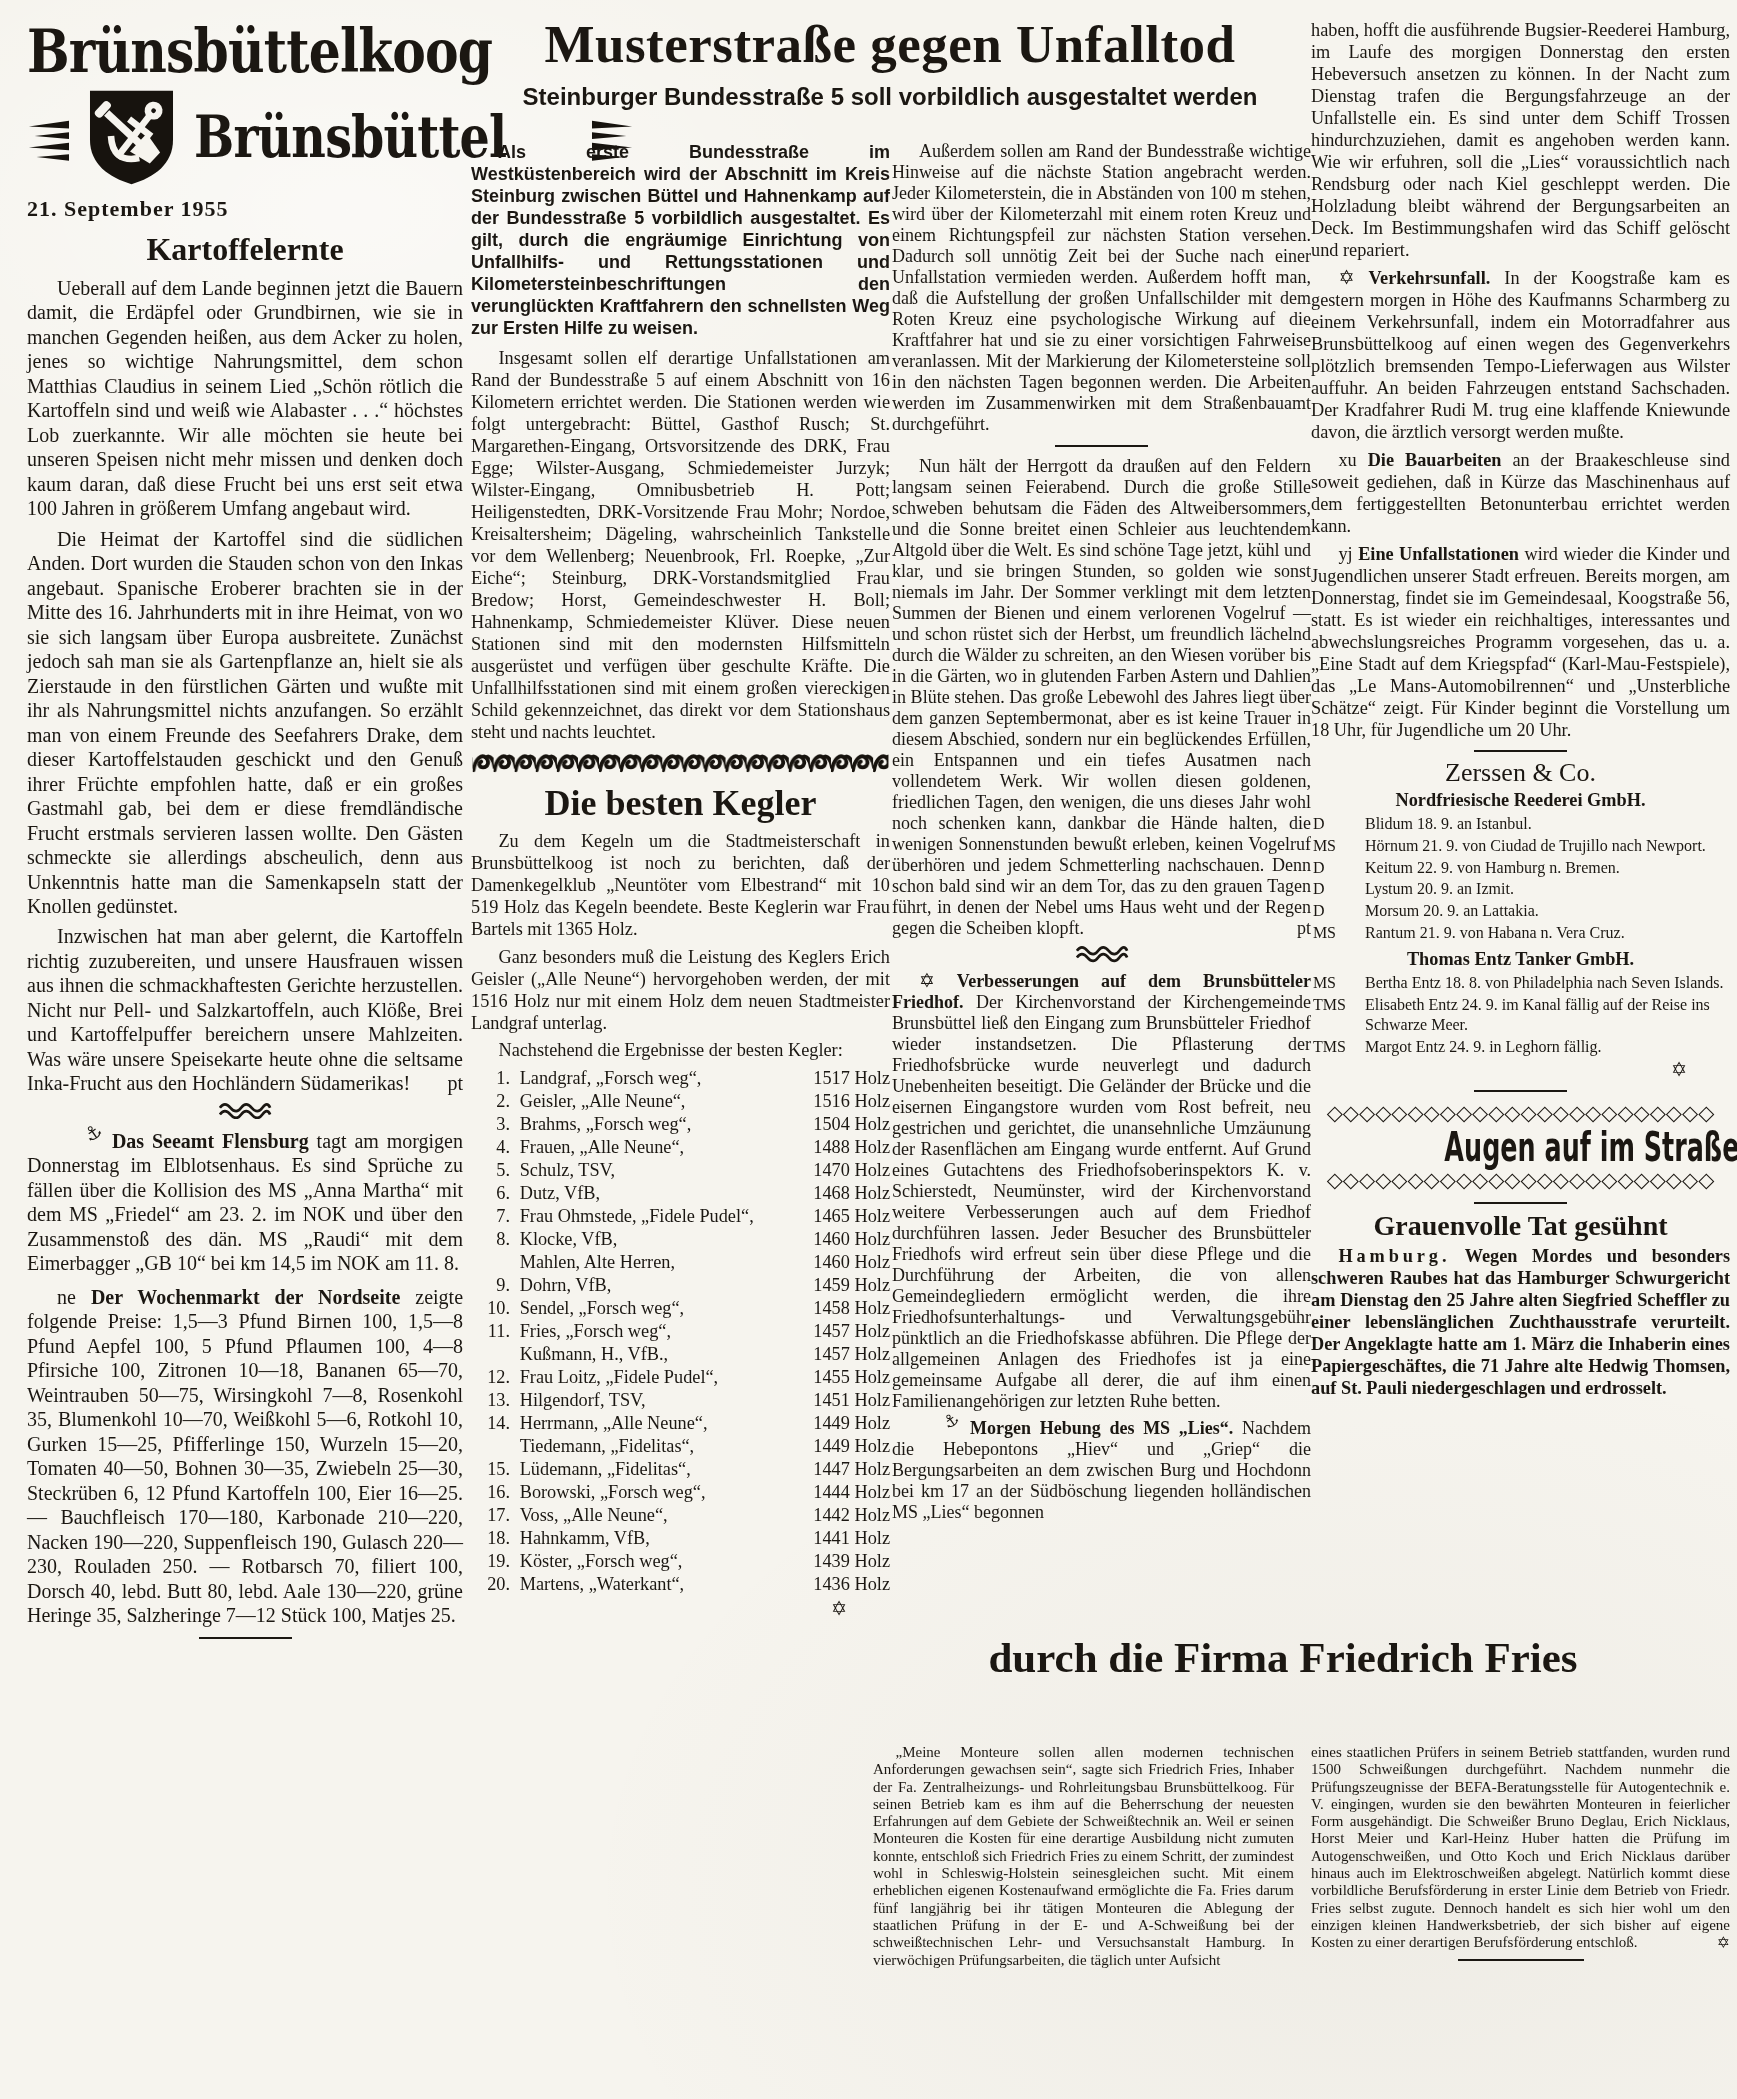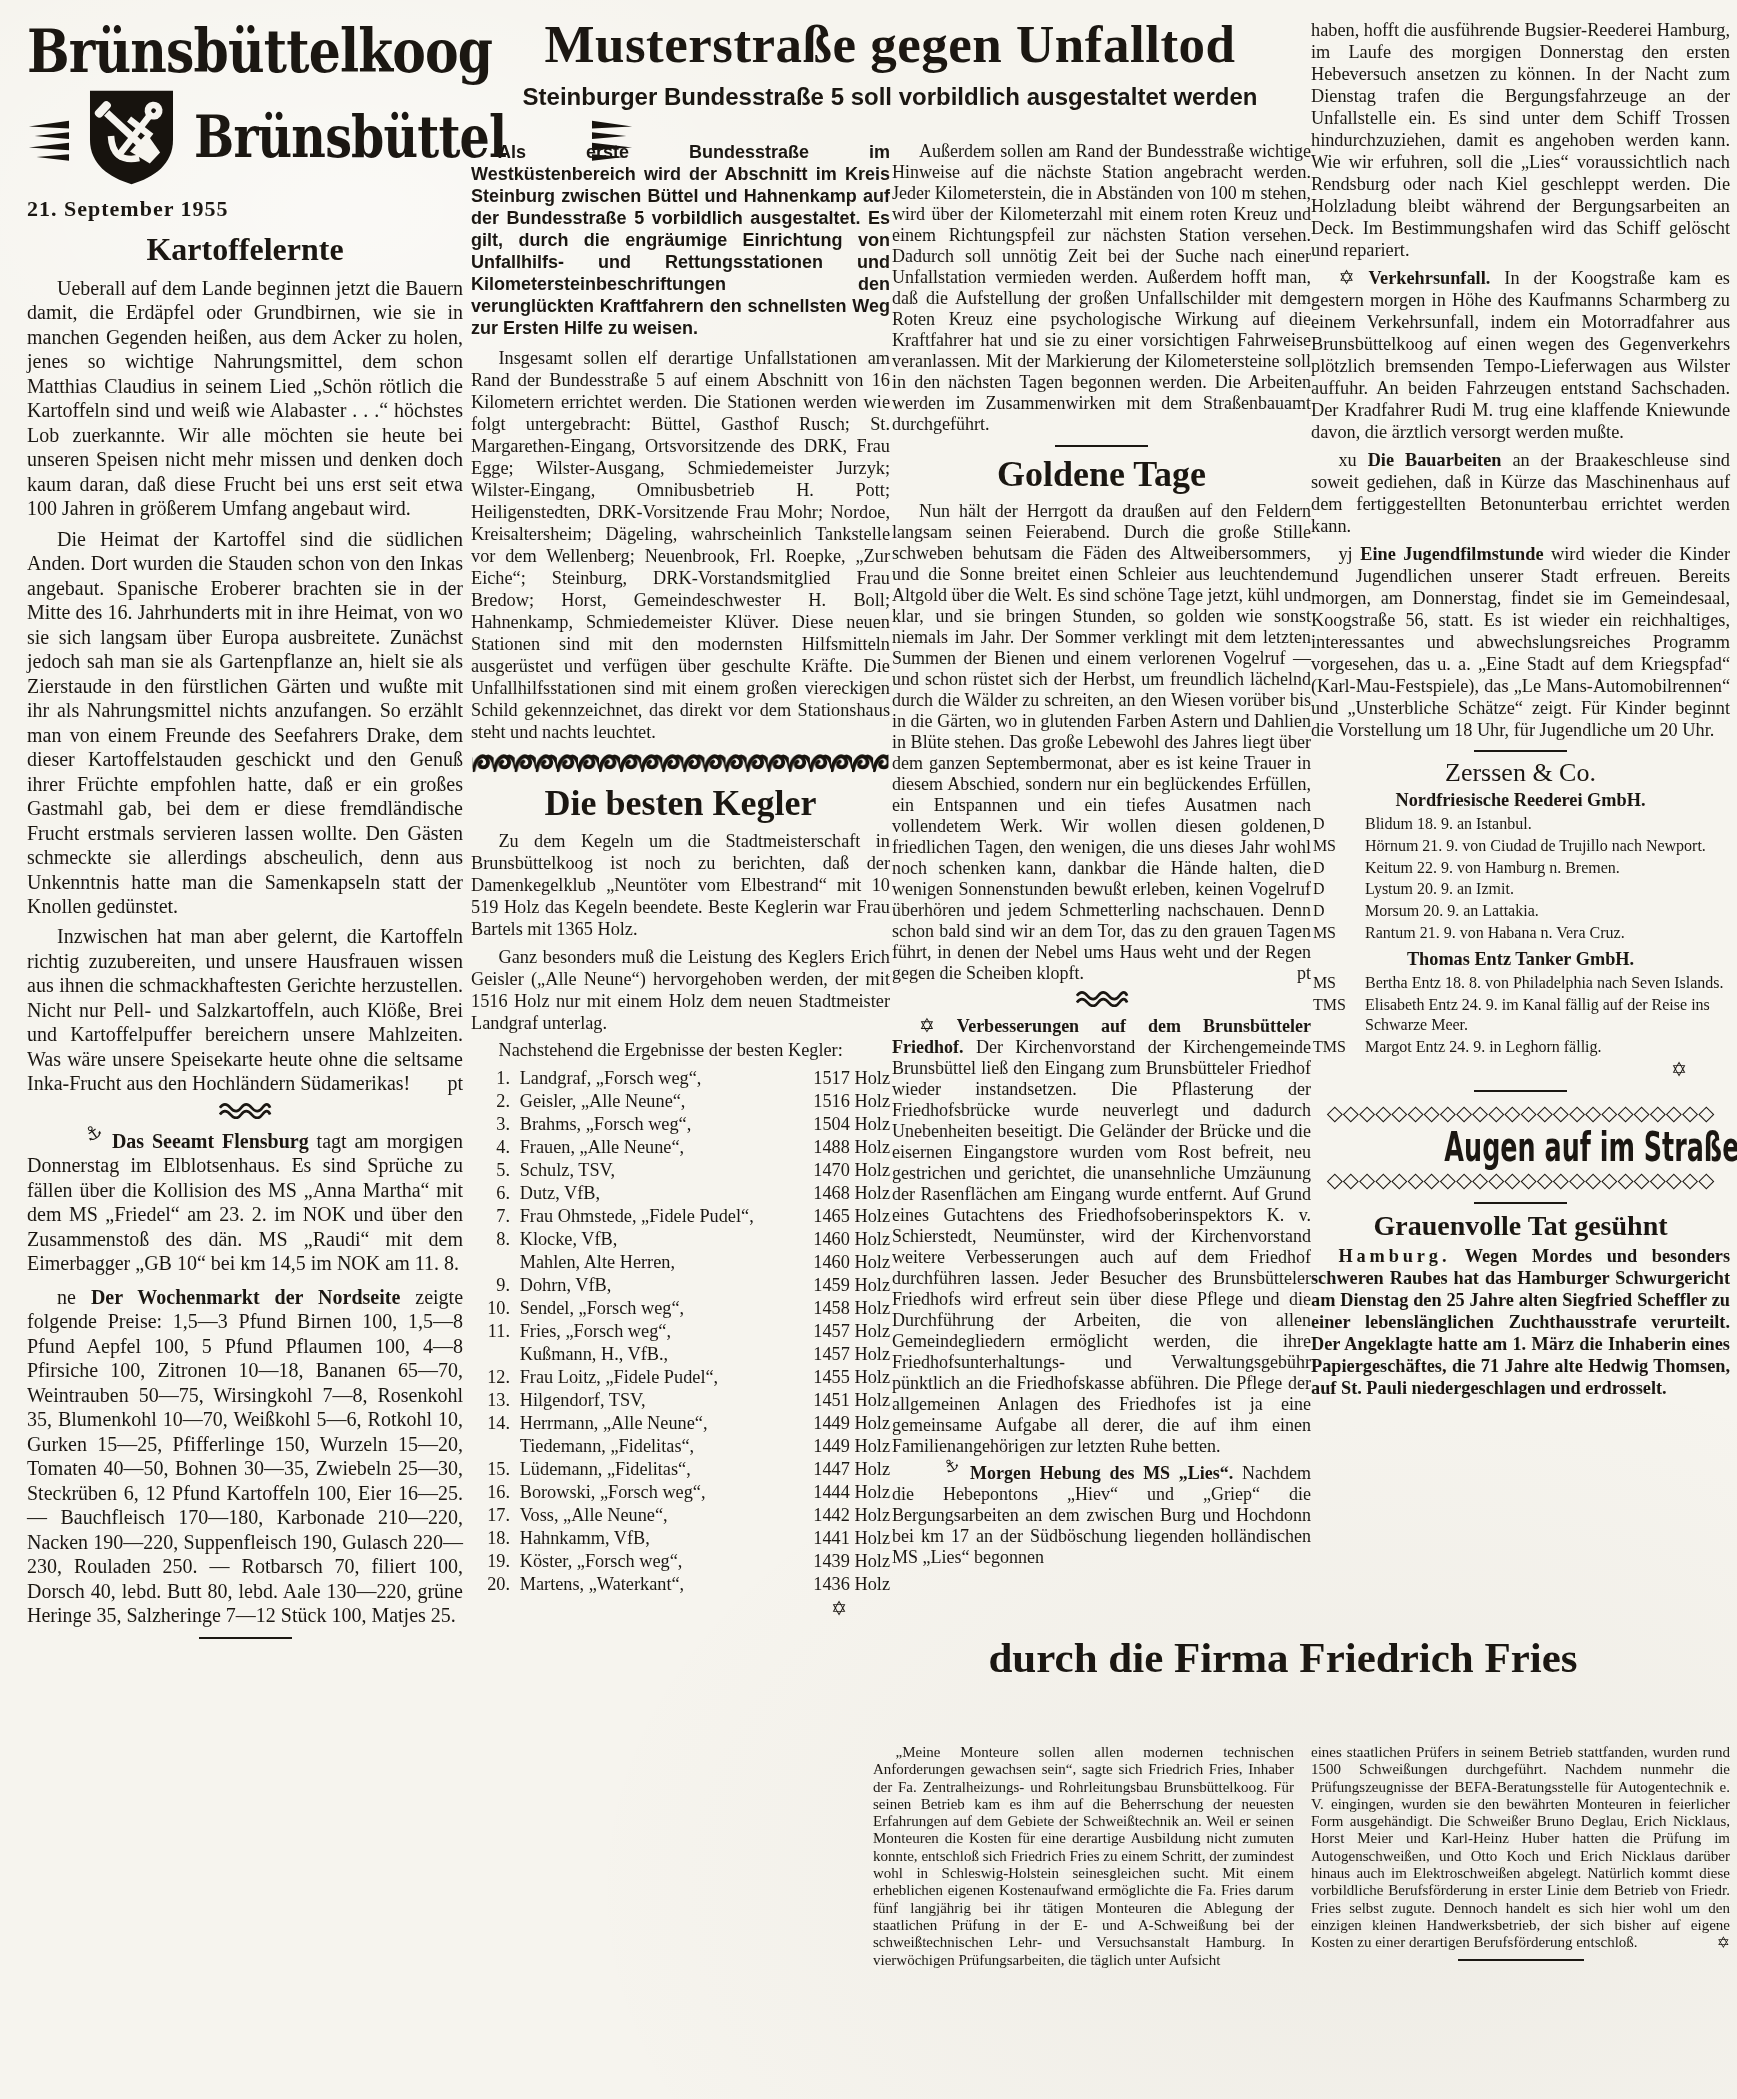--- a/index.html
+++ b/index.html
@@ -275,21 +275,20 @@
         <span class="kname">Martens, „Waterkant“,</span>
         <span class="kholz">1436 Holz</span>
       </div>
       </div>
     <div class="star-line"><span class="star-icon">✡</span></div>
   </div>
 
   <div class="col" id="col3">
     <p>Außerdem sollen am Rand der Bundesstraße wichtige Hinweise auf die nächste Station angebracht werden. Jeder Kilometerstein, die in Abständen von 100 m stehen, wird über der Kilometerzahl mit einem roten Kreuz und einem Richtungspfeil zur nächsten Station versehen. Dadurch soll unnötig Zeit bei der Suche nach einer Unfallstation vermieden werden. Außerdem hofft man, daß die Aufstellung der großen Unfallschilder mit dem Roten Kreuz eine psychologische Wirkung auf die Kraftfahrer hat und sie zu einer vorsichtigen Fahrweise veranlassen. Mit der Markierung der Kilometersteine soll in den nächsten Tagen begonnen werden. Die Arbeiten werden im Zusammenwirken mit dem Straßenbauamt durchgeführt.</p>
     <hr class="rule">
-    <div class="sec-title" style="font-size:36px">Goldene Tage</div>
     <p><span>Nun hält der Herrgott da draußen auf den Feldern langsam seinen Feierabend. Durch die große Stille schweben behutsam die Fäden des Altweibersommers, und die Sonne breitet einen Schleier aus leuchtendem Altgold über die Welt. Es sind schöne Tage jetzt, kühl und klar, und sie bringen Stunden, so golden wie sonst niemals im Jahr. Der Sommer verklingt mit dem letzten Summen der Bienen und einem verlorenen Vogelruf — und schon rüstet sich der Herbst, um freundlich lächelnd durch die Wälder zu schreiten, an den Wiesen vorüber bis in die Gärten, wo in glutenden Farben Astern und Dahlien in Blüte stehen. Das große Lebewohl des Jahres liegt über dem ganzen Septembermonat, aber es ist keine Trauer in diesem Abschied, sondern nur ein beglückendes Erfüllen, ein Entspannen und ein tiefes Ausatmen nach vollendetem Werk. Wir wollen diesen goldenen, friedlichen Tagen, den wenigen, die uns dieses Jahr wohl noch schenken kann, dankbar die Hände halten, die wenigen Sonnenstunden bewußt erleben, keinen Vogelruf überhören und jedem Schmetterling nachschauen. Denn schon bald sind wir an dem Tor, das zu den grauen Tagen führt, in denen der Nebel ums Haus weht und der Regen gegen die Scheiben klopft.</span> <span class="byline">pt</span></p>
 
     <svg class="squiggle" width="56" height="17.4" viewBox="0 0 58 18">
       <path d="M3 6 q5 -7 11 0 t11 0 t11 0 t11 0 t8 0" fill="none" stroke="#1b1712" stroke-width="2.8"></path>
       <path d="M3 13 q5 -7 11 0 t11 0 t11 0 t11 0 t8 0" fill="none" stroke="#1b1712" stroke-width="2.8"></path>
     </svg>
 
     <p style="margin-top:7.7px">
       <span class="star-icon">✡</span>
       <b class="inline-b">Verbesserungen auf dem Brunsbütteler Friedhof.</b>
@@ -309,21 +308,21 @@
       <b class="inline-b">Verkehrsunfall.</b>
       <span>In der Koogstraße kam es gestern morgen in Höhe des Kaufmanns Scharmberg zu einem Verkehrsunfall, indem ein Motorradfahrer aus Brunsbüttelkoog auf einen wegen des Gegenverkehrs plötzlich bremsenden Tempo-Lieferwagen aus Wilster auffuhr. An beiden Fahrzeugen entstand Sachschaden. Der Kradfahrer Rudi M. trug eine klaffende Kniewunde davon, die ärztlich versorgt werden mußte.</span>
     </p>
     <p>
       <span class="code">xu</span>
       <b class="inline-b">Die Bauarbeiten</b>
       <span>an der Braakeschleuse sind soweit gediehen, daß in Kürze das Maschinenhaus auf dem fertiggestellten Betonunterbau errichtet werden kann.</span>
     </p>
     <p>
       <span class="code">yj</span>
-      <b class="inline-b">Eine Jugendfilmstunde</b>
+      <b class="inline-b">Eine Unfallstationen</b>
       <span>wird wieder die Kinder und Jugendlichen unserer Stadt erfreuen. Bereits morgen, am Donnerstag, findet sie im Gemeindesaal, Koogstraße 56, statt. Es ist wieder ein reichhaltiges, interessantes und abwechslungsreiches Programm vorgesehen, das u. a. „Eine Stadt auf dem Kriegspfad“ (Karl-Mau-Festspiele), das „Le Mans-Automobilrennen“ und „Unsterbliche Schätze“ zeigt. Für Kinder beginnt die Vorstellung um 18 Uhr, für Jugendliche um 20 Uhr.</span>
     </p>
     <hr class="rule">
 
     <div class="schiff-co">Zerssen &amp; Co.</div>
     <div class="ships">
       <div class="ship-h">Nordfriesische Reederei GmbH.</div>
       <div>
           <div class="ship">
           <span class="sprefix">D</span>

